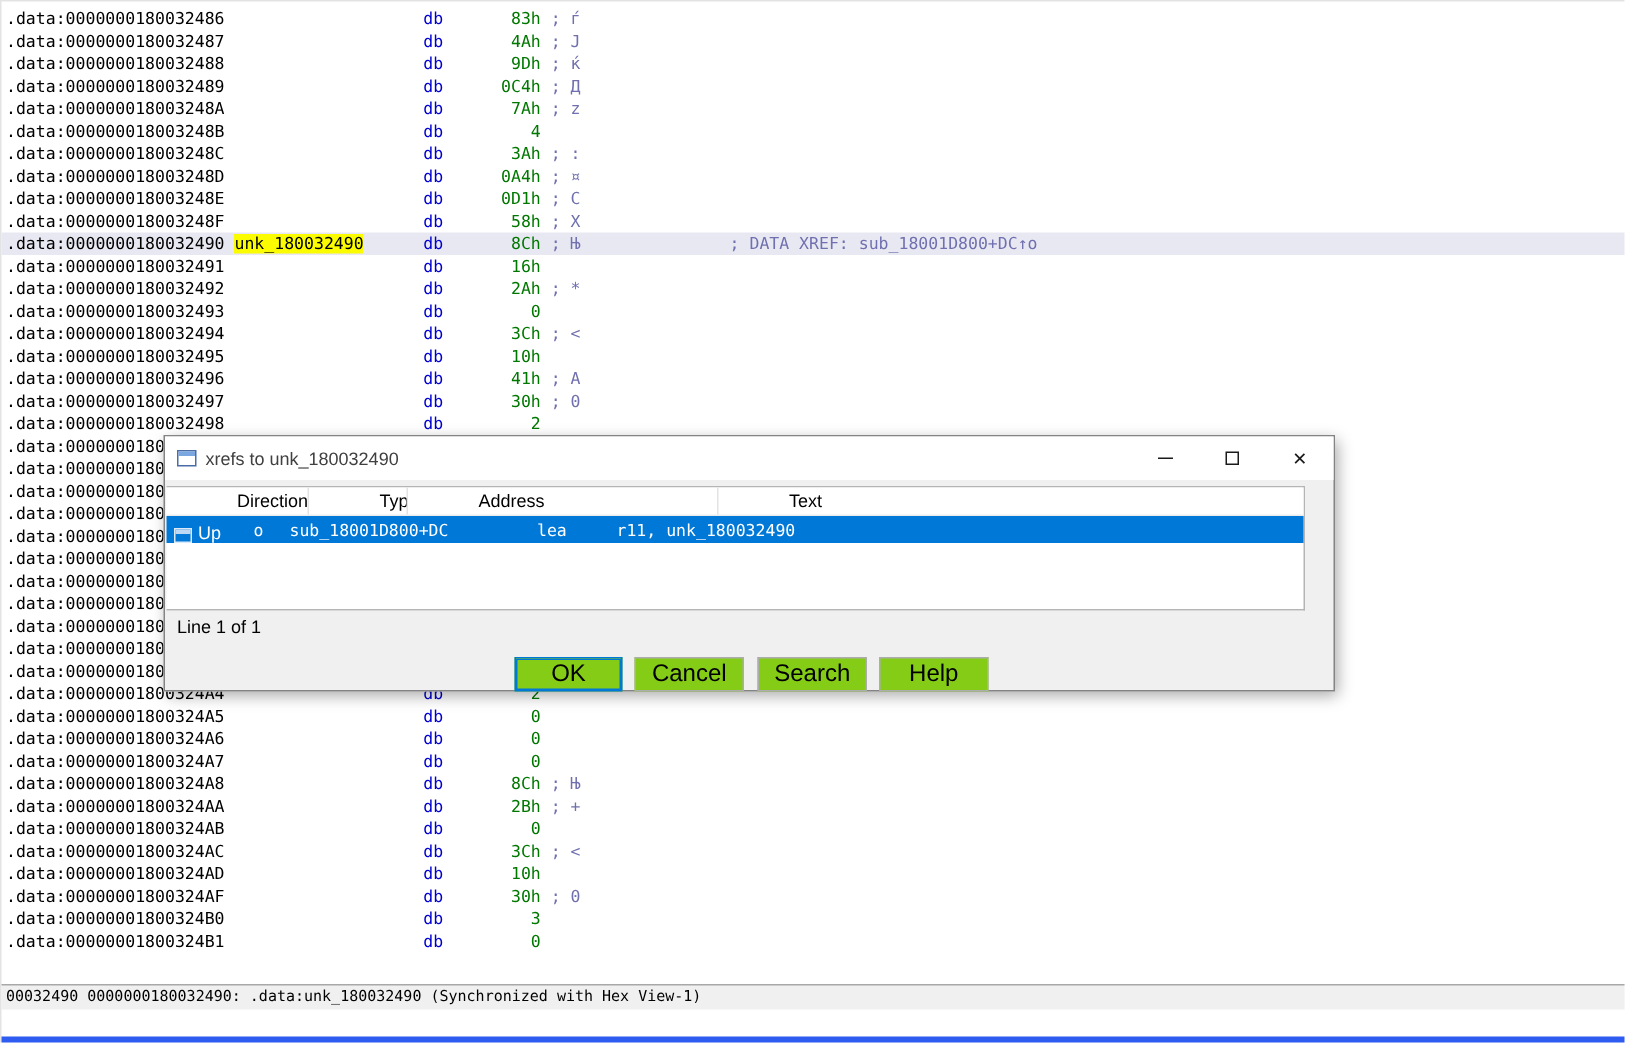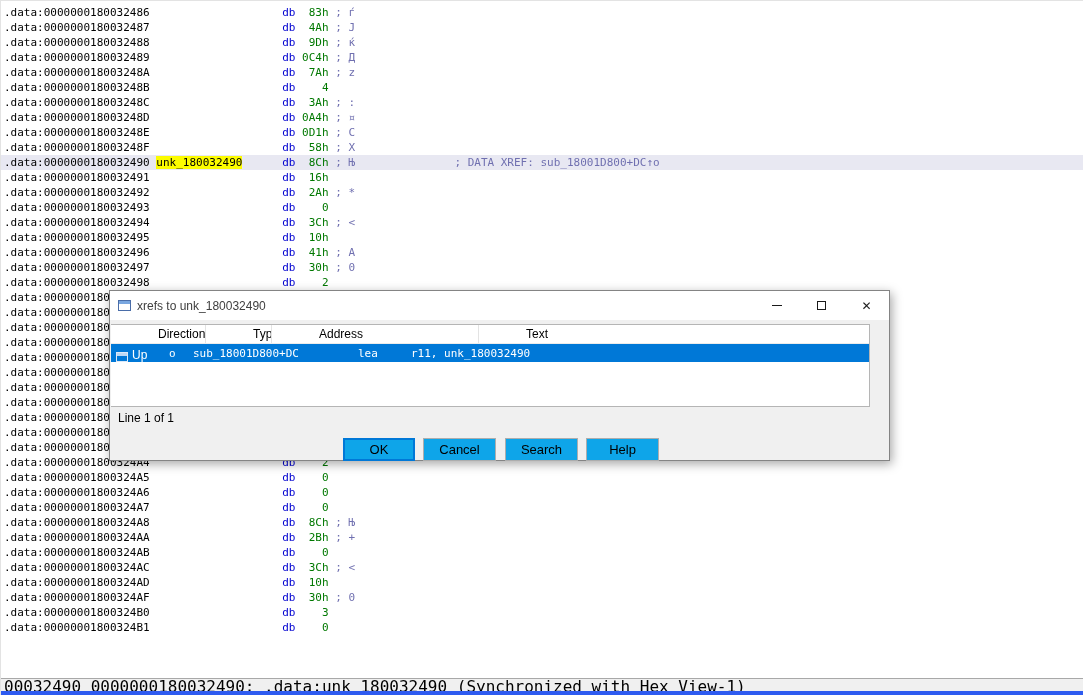--- a/index.html
+++ b/index.html
@@ -8,21 +8,21 @@
   #screen { position:absolute; inset:0; width:1083px; height:695px; background:#fff;
             border-top:1px solid #e3e3e3; border-left:1px solid #e3e3e3; }
 
   
   #listing { position:absolute; left:0; top:0; width:100%; padding-top:4px;
              font-family:"DejaVu Sans Mono", monospace; font-size:11px; line-height:15px; }
   .asm-line { height:15px; padding-left:3px; white-space:pre; }
   .asm-line.current { background:var(--current-line); }
   .seg-addr { color:#000; }
   .seg-insn { color:var(--directive-blue); }
-  .seg-val  { color:var(--value-green); }
+  .seg-val  { color:var(--value-green);margin-left:32px; }
   .seg-comm { color:var(--comment-blue-gray); }
   .seg-name { background:var(--name-highlight); color:#000; }
   .seg-plain{ color:#000; }
 
   
   #dialog { position:absolute; left:108px; top:289px; width:781px; height:171px;
             background:#f0f0f0; border:1px solid #848484;
             box-shadow:2px 3px 10px rgba(0,0,0,.35); }
   .titlebar { position:relative; height:29px; background:#ffffff; display:flex; align-items:center; }
   .dlg-icon { width:13px; height:11px; margin-left:8px; border:1px solid #4a6da8; background:#fff; position:relative; flex:0 0 auto; }
@@ -43,27 +43,27 @@
   .ccell { padding-left:5px; display:flex; align-items:center; overflow:hidden; white-space:pre; }
   .ccell.mono { font-family:"DejaVu Sans Mono", monospace; font-size:11px; }
   .ccell.sans { font-size:12px; }
   .row-icon { width:12px; height:10px; border:1px solid #dce9f8; background:transparent;
               position:relative; margin-right:4px; flex:0 0 auto; }
   .row-icon::before { content:""; position:absolute; left:0; top:0; right:0; height:3px; background:#bcd8f5; }
 
   .line-status { position:absolute; left:8px; top:120px; font-size:12px; color:#000; }
 
   .dlg-btn { position:absolute; top:147px; height:23px; font-family:"Liberation Sans", sans-serif;
-             font-size:13px; color:#000; background:#0ea5e9; border:1px solid #adadad; cursor:default; }
+             font-size:16px; color:#000; background:#84cc16; border:1px solid #adadad; cursor:default; }
   .dlg-btn.default { border:1px solid var(--selection-blue); box-shadow:inset 0 0 0 1px var(--selection-blue); }
 
   
-  #statusbar { position:absolute; left:0; right:0; bottom:0; height:17px; background:#f0f0f0;
+  #statusbar { position:absolute; left:0; right:0; bottom:22px; height:17px; background:#f0f0f0;
                border-top:1px solid #a8a8a8; font-family:"DejaVu Sans Mono", monospace;
-               font-size:16px; line-height:16px; color:#000; padding-left:3px; white-space:pre; }
+               font-size:10px; line-height:16px; color:#000; padding-left:3px; white-space:pre; }
   #bottomstrip { position:absolute; left:0; right:0; bottom:0; height:4px; background:var(--bottom-strip-blue); }
 </style>
 </head>
 <body>
 
 <div id="screen">
 
   <div id="listing">
       <div class="asm-line"><span class="seg-addr">.data:0000000180032486</span><span class="seg-plain"> </span><span class="seg-plain">                   </span><span class="seg-insn">db</span><span class="seg-val">  83h</span><span class="seg-comm"> ; ѓ</span></div>
       <div class="asm-line"><span class="seg-addr">.data:0000000180032487</span><span class="seg-plain"> </span><span class="seg-plain">                   </span><span class="seg-insn">db</span><span class="seg-val">  4Ah</span><span class="seg-comm"> ; J</span></div>

